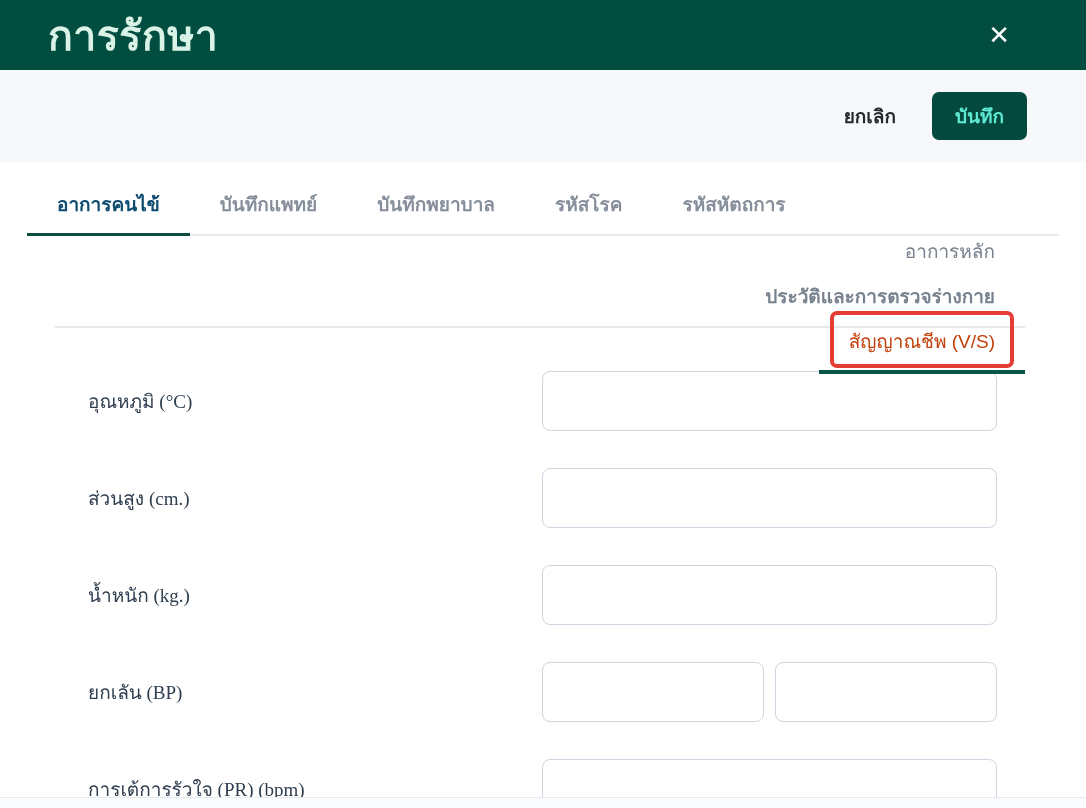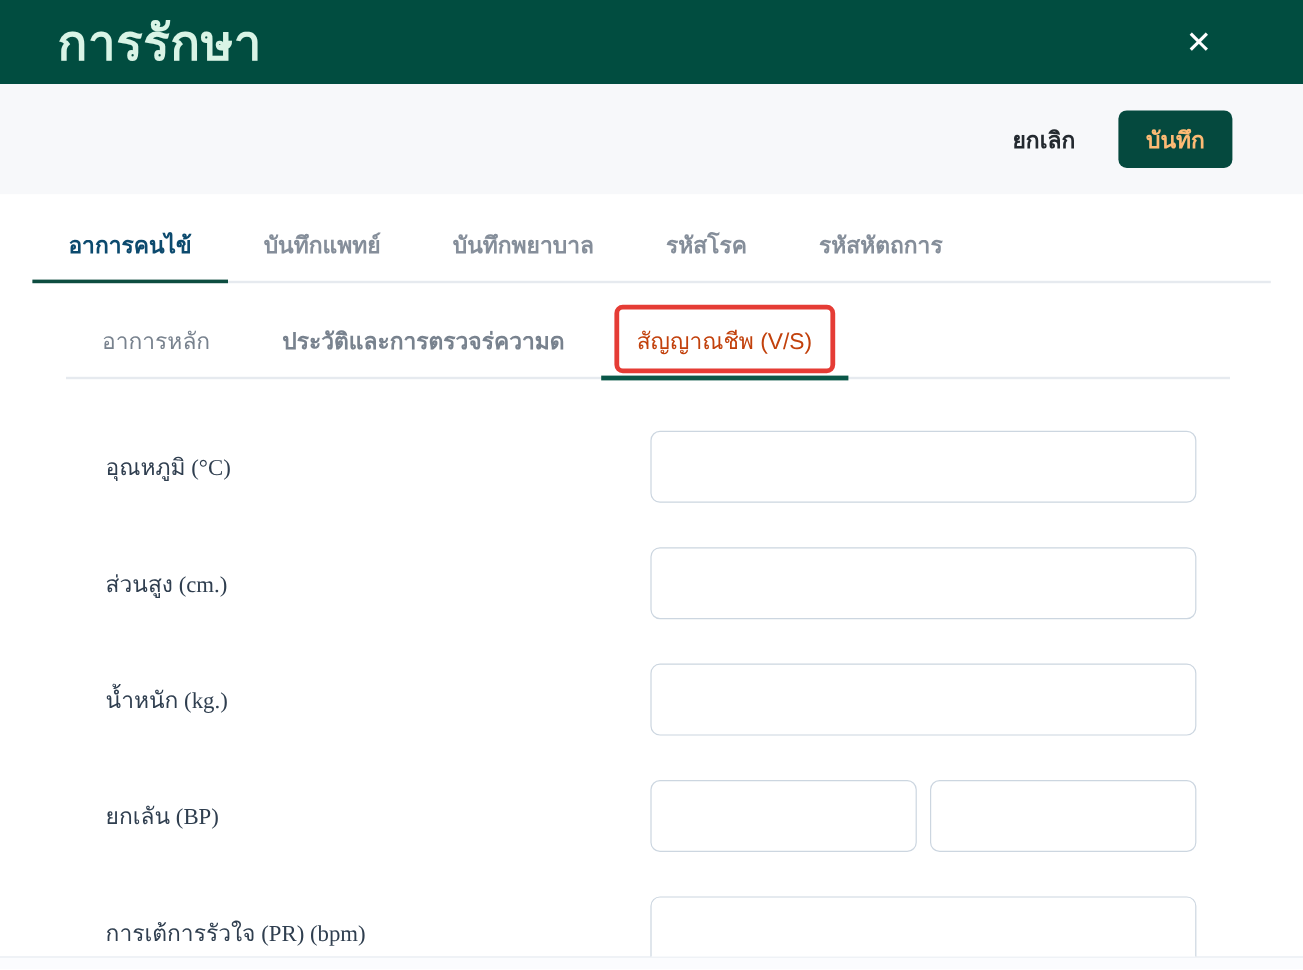--- a/index.html
+++ b/index.html
@@ -55,21 +55,21 @@
     font-weight: 600;
     color: #23292f;
     cursor: pointer;
   }
   .save-btn {
     background: #05493e;
     border: none;
     border-radius: 7px;
     width: 95px;
     height: 48px;
-    color: #fdba74;
+    color: #5eead4;
     font-family: inherit;
     font-size: 19px;
     font-weight: 600;
     cursor: pointer;
   }
 
   
   .content { height: 635px; overflow: hidden; background: #ffffff; }
 
   
@@ -91,24 +91,25 @@
     white-space: nowrap;
   }
   .tab.active {
     color: #0c4a6e;
     border-bottom-color: #0d4d40;
   }
 
   
   .subtabs-wrap {
     margin: 0 61px 0 55px;
-    height: 80px;
+    height: 92px;
     border-bottom: 2px solid #e6eaef;
     display: flex;
     align-items: flex-end;
+    flex-direction: column;
   }
   .subtab {
     position: relative;
     padding: 0 30px 14px 30px;
     font-size: 19px;
     color: #78828e;
     cursor: pointer;
     border-bottom: 4px solid transparent;
     margin-bottom: -3px;
     white-space: nowrap;
@@ -185,21 +186,21 @@
     <div class="tabs-wrap">
       <div class="tab active">อาการคนไข้</div>
       <div class="tab">บันทึกแพทย์</div>
       <div class="tab">บันทึกพยาบาล</div>
       <div class="tab">รหัสโรค</div>
       <div class="tab">รหัสหัตถการ</div>
     </div>
 
     <div class="subtabs-wrap">
       <div class="subtab">อาการหลัก</div>
-      <div class="subtab bold">ประวัติและการตรวจร่ความด</div>
+      <div class="subtab bold">ประวัติและการตรวจร่างกาย</div>
       <div class="subtab active">
         <span>สัญญาณชีพ (V/S)</span>
         <div class="annotation-box"></div>
       </div>
     </div>
 
     <div class="form">
 
       <div class="form-row">
         <div class="form-label">อุณหภูมิ (°C)</div>

